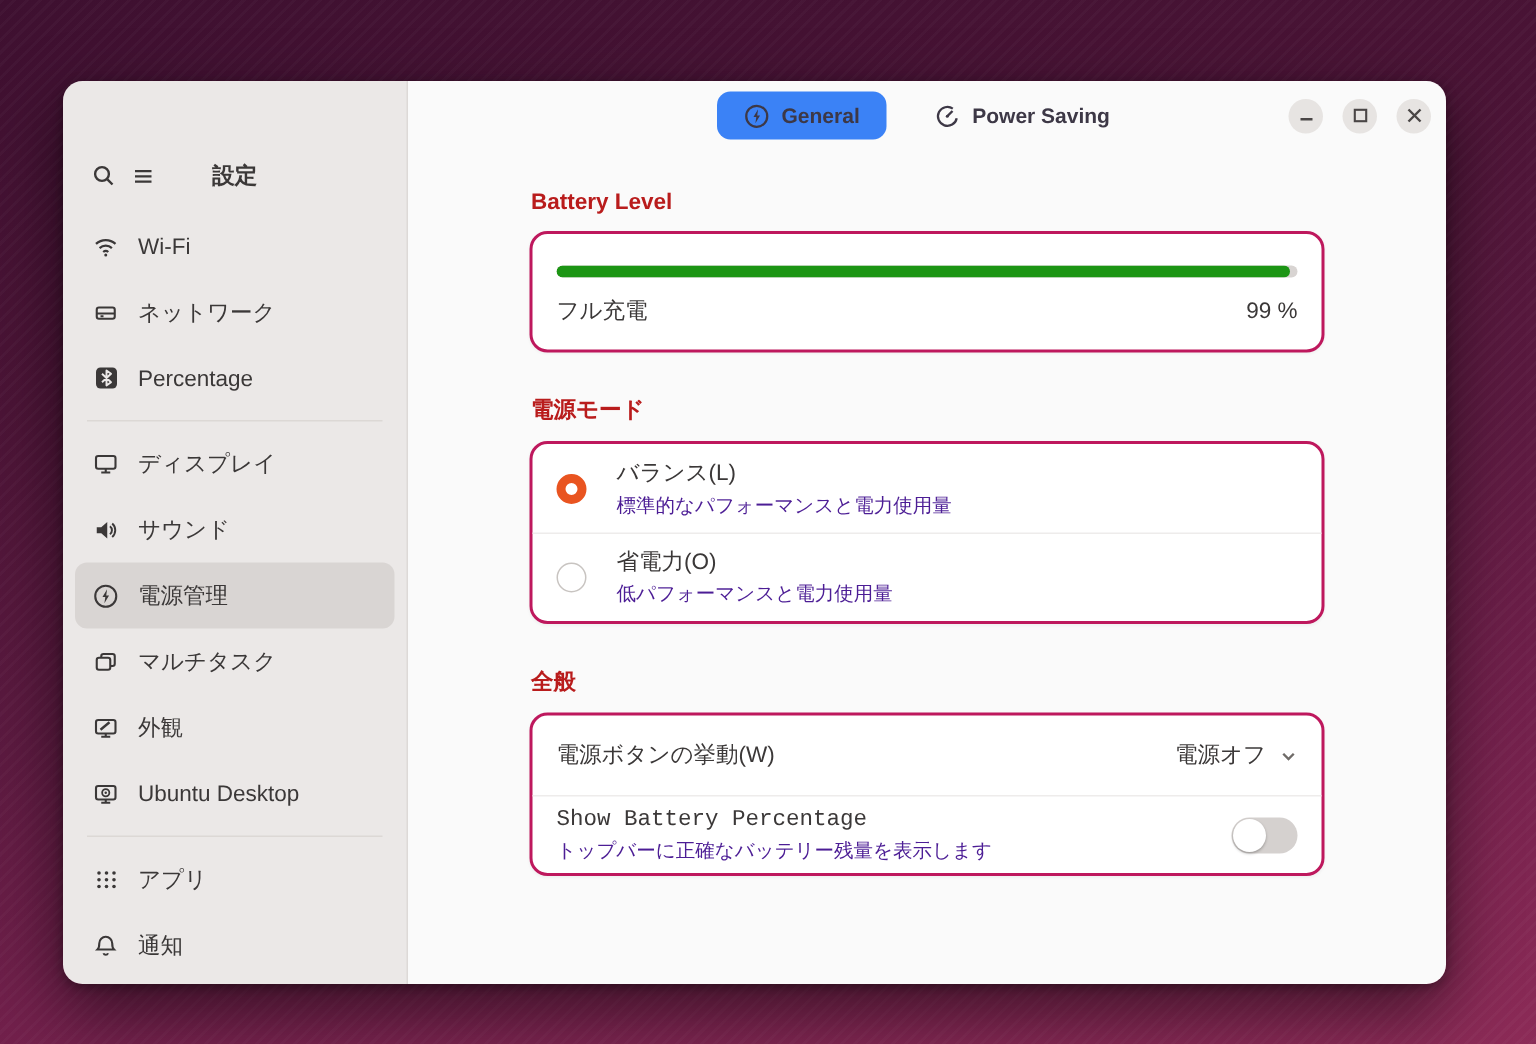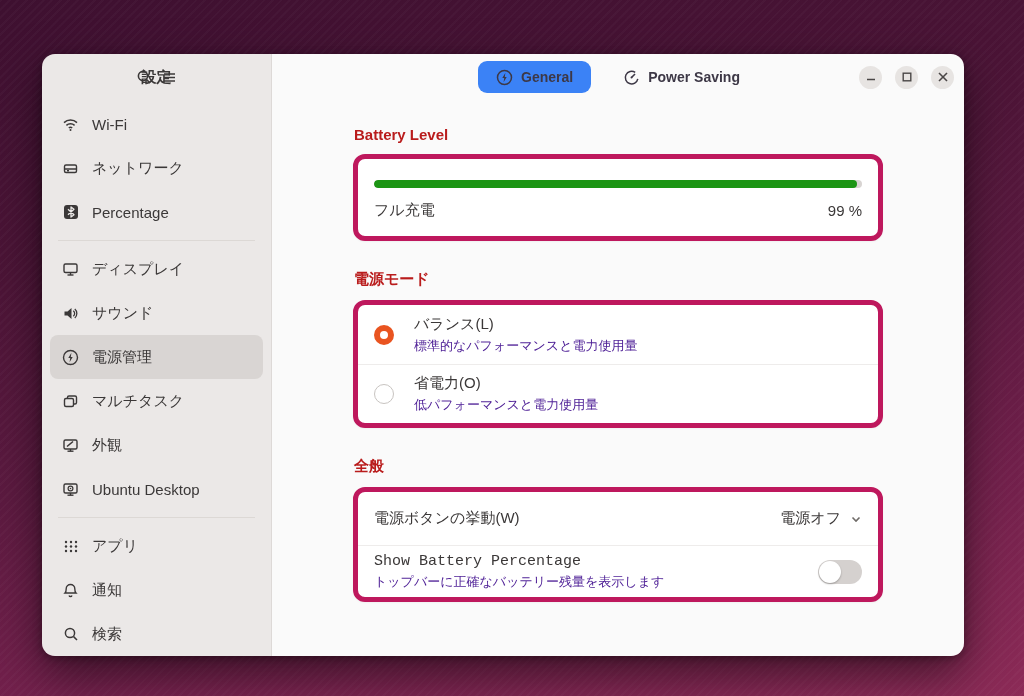--- a/index.html
+++ b/index.html
@@ -19,21 +19,21 @@
     box-shadow:0 18px 45px rgba(0,0,0,.5), 0 2px 8px rgba(0,0,0,.35);
   }
 
   
   .sidebar {
     width:230px; flex:none; background:#ebe8e7; border-right:1px solid #ddd9d7;
     display:flex; flex-direction:column;
   }
   .sidebar-header {
     height:46px; flex:none; position:relative;
-    display:flex; align-items:center; justify-content:center; padding:0 14px;
+    display:flex; align-items:center; justify-content:flex-start; padding:0 14px;margin-top:40px;
   }
   .sidebar-title {
     position:absolute; left:0; right:0; text-align:center;
     font-size:15px; font-weight:700; color:#3b3838; pointer-events:none;
   }
   .icon-btn {
     width:26px; height:26px; border:none; background:transparent; border-radius:6px;
     display:flex; align-items:center; justify-content:center; color:#3b3838; cursor:pointer;
   }
   .sidebar-list { padding:2px 8px 0; }
@@ -60,21 +60,21 @@
   .winbtn {
     width:23px; height:23px; border-radius:50%; background:#e7e4e2; border:none; cursor:pointer;
     display:flex; align-items:center; justify-content:center; color:#4a4646;
   }
 
   
   .content { padding:26px 81px 0; }
   .section + .section { margin-top:29px; }
   .section-title { font-size:15px; font-weight:700; color:#b91c1c; margin:0 0 11px 1px; }
   .card {
-    background:#ffffff; border:5px solid #be185d; border-radius:12px;
+    background:#ffffff; border:2px solid #be185d; border-radius:12px;
     box-shadow:0 1px 2px rgba(0,0,0,.04);
   }
 
   
   .battery-card { padding:21px 16px 16px; }
   .bar-track { height:8px; border-radius:4px; background:#d8d4d2; overflow:hidden; }
   .bar-fill { height:100%; background:#1c9514; border-radius:4px; }
   .battery-row { display:flex; justify-content:space-between; align-items:center; margin-top:13px; font-size:15px; color:#3b3838; }
 
   

